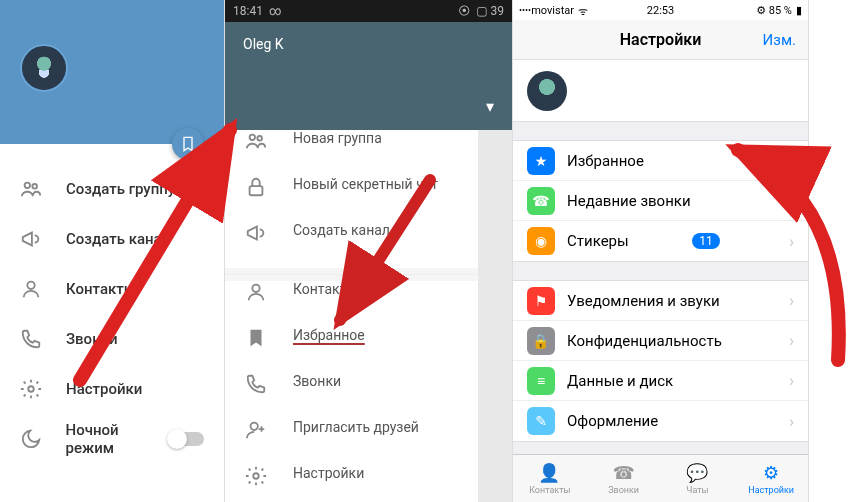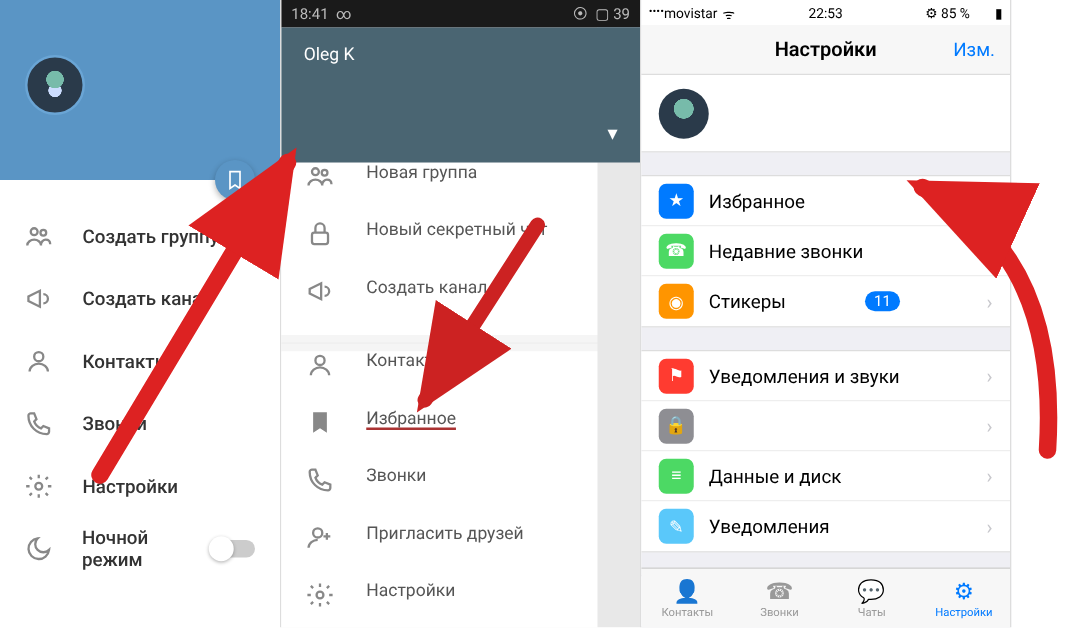--- a/index.html
+++ b/index.html
@@ -30,21 +30,21 @@
 .p2-menu{background:#fff}
 .p2-item{display:flex;align-items:flex-start;height:46px;padding:0 20px;cursor:pointer}
 .p2-item .ic{width:22px;margin-right:26px;color:#888}
 .p2-item .lbl{font-size:14px;color:#555}
 .p2-item.hl .lbl{text-decoration:underline;text-decoration-color:#a33;text-decoration-thickness:2px;text-underline-offset:3px}
 .p2-div{height:1px;background:#eee;margin:6px 0}
 .p2-side{position:absolute;right:0;top:22px;width:34px;height:480px;background:#e8e8e8;font-size:10px;color:#888}
 .p2-search{height:44px;background:#4a6572;display:flex;align-items:center;justify-content:center}
 
 .p3-status{height:20px;background:#fff;display:flex;align-items:center;padding:0 6px;font-size:11px;color:#000}
-.p3-status .right{margin-left:auto;display:flex;gap:20px;align-items:center}
+.p3-status .right{margin-left:auto;display:flex;gap:4px;align-items:center}
 .p3-nav{height:40px;background:#f7f7f7;border-bottom:1px solid #ddd;display:flex;align-items:center;justify-content:center;position:relative}
 .p3-title{font-size:16px;font-weight:600}
 .p3-edit{position:absolute;right:12px;color:#007aff;font-size:15px}
 .p3-profile{height:62px;background:#fff;display:flex;align-items:center;padding:0 14px;border-bottom:1px solid #ddd}
 .p3-avatar{width:40px;height:40px;border-radius:50%;background:#2a3a4a;overflow:hidden}
 .p3-avatar::after{content:"";display:block;width:100%;height:100%;background:radial-gradient(circle at 50% 40%,#7ba 25%,transparent 26%)}
 .p3-section{margin-top:18px;background:#fff;border-top:1px solid #ddd;border-bottom:1px solid #ddd}
 .p3-item{display:flex;align-items:center;height:40px;padding:0 14px;border-bottom:1px solid #eee;cursor:pointer}
 .p3-item:last-child{border-bottom:none}
 .p3-icon{width:28px;height:28px;border-radius:6px;margin-right:12px;display:flex;align-items:center;justify-content:center;color:#fff;font-size:14px}
@@ -263,30 +263,31 @@
       </div>
     </div>
   <div class="p3-section" id="p3s2">
       <div class="p3-item">
         <span class="p3-icon" style="background:#ff3b30">⚑</span>
         <span class="p3-lbl">Уведомления и звуки</span>
         <span class="p3-chev">›</span>
       </div>
       <div class="p3-item">
         <span class="p3-icon" style="background:#8e8e93">🔒</span>
+        <span class="p3-lbl">Конфиденциальность</span>
         <span class="p3-chev">›</span>
       </div>
       <div class="p3-item">
         <span class="p3-icon" style="background:#4cd964">≡</span>
         <span class="p3-lbl">Данные и диск</span>
         <span class="p3-chev">›</span>
       </div>
       <div class="p3-item">
         <span class="p3-icon" style="background:#5ac8fa">✎</span>
-        <span class="p3-lbl">Уведомления</span>
+        <span class="p3-lbl">Оформление</span>
         <span class="p3-chev">›</span>
       </div>
     </div>
   <div class="p3-section" id="p3s3">
       <div class="p3-item">
         <span class="p3-icon" style="background:#af52de">🌐</span>
         <span class="p3-lbl">Язык</span>
         <span class="p3-val">Русский</span>
         <span class="p3-chev">›</span>
       </div>

